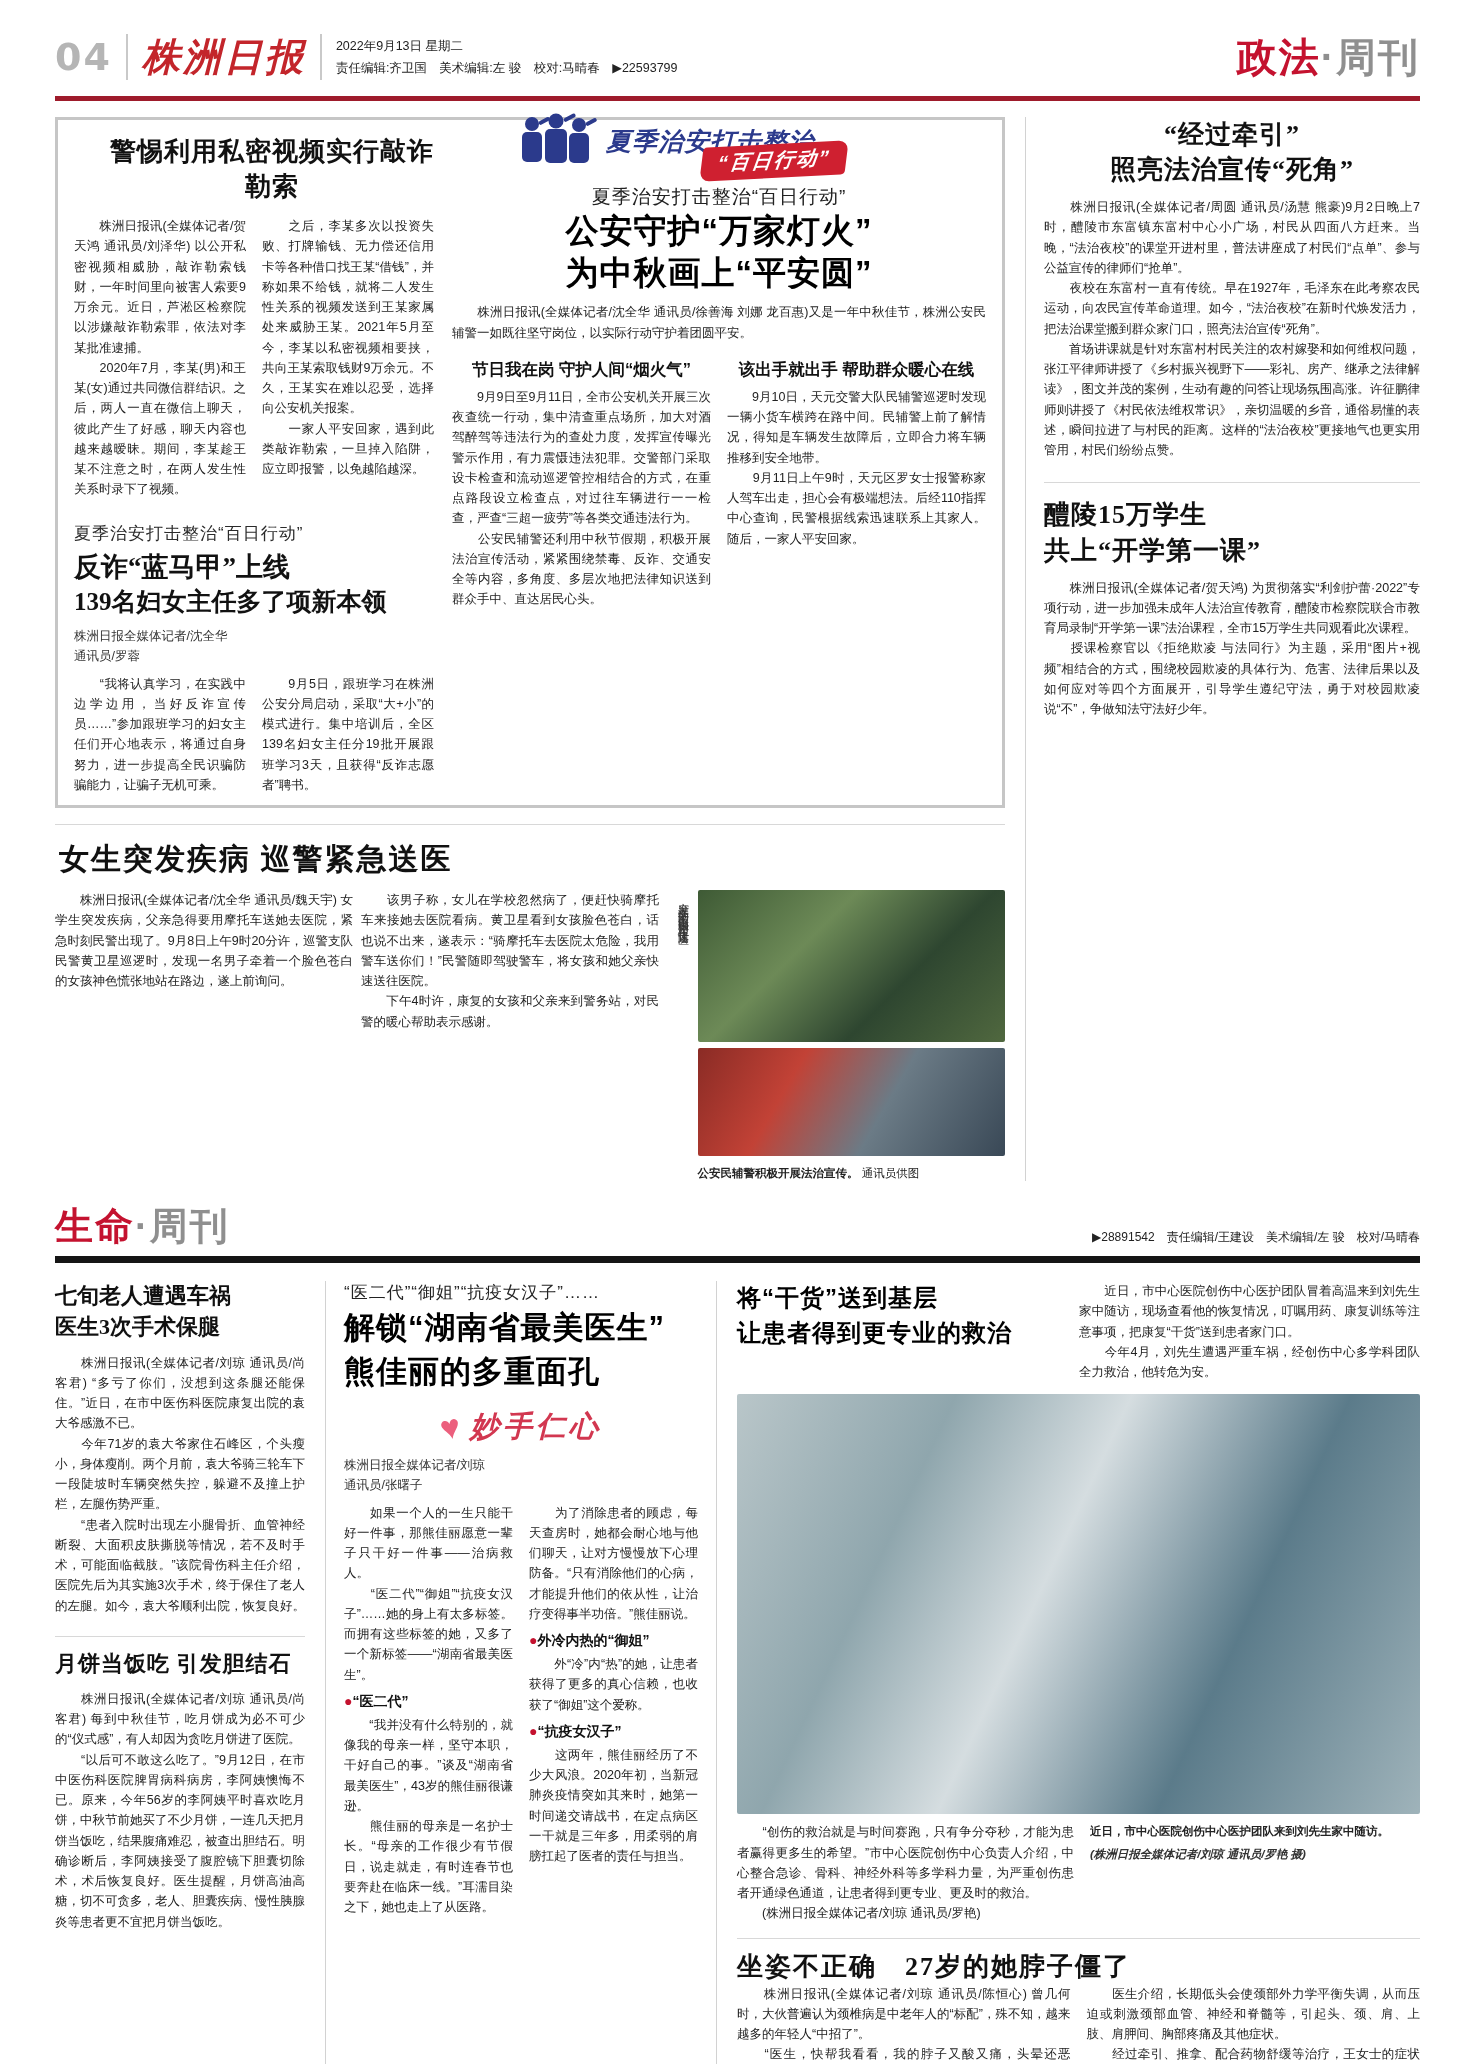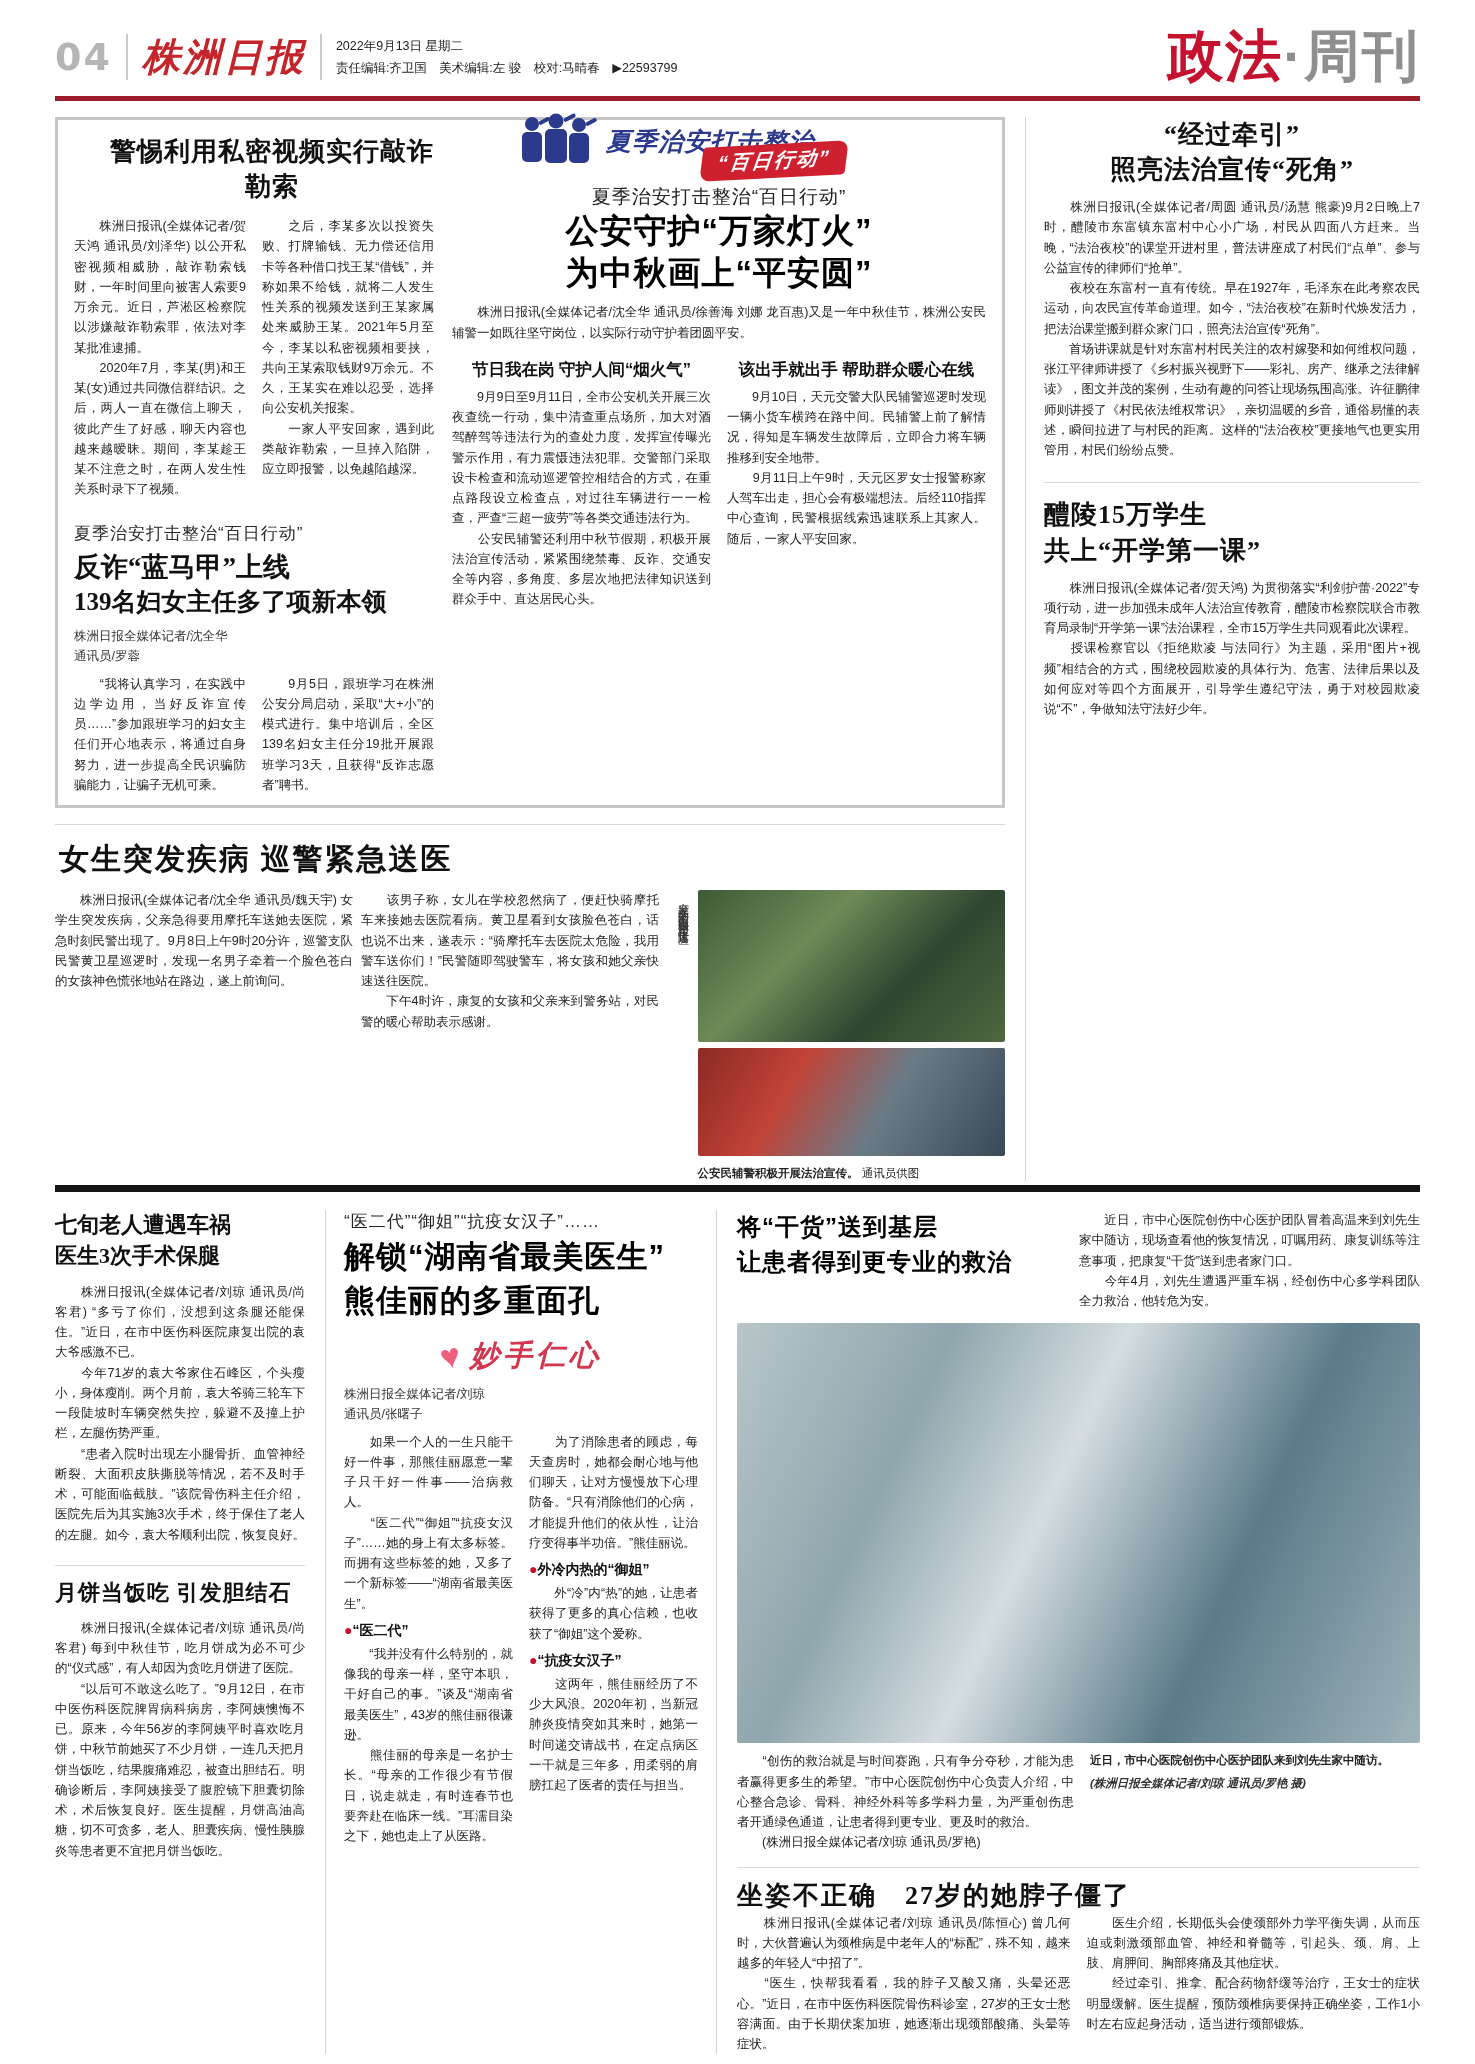--- a/index.html
+++ b/index.html
@@ -9,21 +9,21 @@
     font-family: "Liberation Sans", "DejaVu Sans", sans-serif;
   }
   .page { padding: 26px 55px 0 55px; }
 
   
   .hdr { display: flex; align-items: center; gap: 14px; height: 62px; }
   .pagenum { font-size: 38px; font-weight: 700; color: #b5b5b5; font-family: "DejaVu Sans", sans-serif; letter-spacing: 2px; }
   .vline { width: 2px; height: 46px; background: #c9c9c9; }
   .masthead { color: #c3252b; font-size: 38px; font-weight: 900; font-style: italic; font-family: "Liberation Serif", "DejaVu Serif", serif; letter-spacing: 3px; }
   .dateblock { font-size: 12.5px; line-height: 1.8; color: #222; }
-  .sect-title { margin-left: auto; font-size: 56px; font-weight: 900; letter-spacing: 2px; }
+  .sect-title { margin-left: auto; font-size: 40px; font-weight: 900; letter-spacing: 2px; }
   .red-t { color: #c4122f; } .gray-t { color: #8f8f8f; }
   .redrule { height: 5px; background: #9e1b2b; margin-top: 8px; }
 
   
   .h-song { font-family: "Liberation Serif", "DejaVu Serif", serif; font-weight: 700; color: #111; }
   .h-hei  { font-weight: 900; color: #000; }
   .body-text { font-size: 12.5px; line-height: 1.62; text-align: justify; white-space: pre-line; color: #222; }
   .cols2 { display: flex; gap: 16px; }
   .cols2 > div { flex: 1; min-width: 0; }
   .byline { font-size: 12.5px; color: #333; line-height: 1.6; margin: 8px 0; }
@@ -225,20 +225,26 @@
         <div class="h-song a5-head">
           <div>醴陵15万学生</div>
           <div>共上“开学第一课”</div>
         </div>
         <div class="body-text">　　株洲日报讯(全媒体记者/贺天鸿) 为贯彻落实“利剑护蕾·2022”专项行动，进一步加强未成年人法治宣传教育，醴陵市检察院联合市教育局录制“开学第一课”法治课程，全市15万学生共同观看此次课程。
 　　授课检察官以《拒绝欺凌 与法同行》为主题，采用“图片+视频”相结合的方式，围绕校园欺凌的具体行为、危害、法律后果以及如何应对等四个方面展开，引导学生遵纪守法，勇于对校园欺凌说“不”，争做知法守法好少年。</div>
       </div>
     </div>
   </div>
 
+  <div class="life-hdr">
+    <div class="life-title">
+      <span class="red-t">生命</span><span class="gray-t">·周刊</span>
+    </div>
+    <div class="life-info">▶28891542　责任编辑/王建设　美术编辑/左 骏　校对/马晴春</div>
+  </div>
   <div class="blackbar"></div>
 
   <div class="bottom">
 
     <div class="bcolA">
       <div>
         <div class="h-song b1-head">
           <div>七旬老人遭遇车祸</div>
           <div>医生3次手术保腿</div>
         </div>

